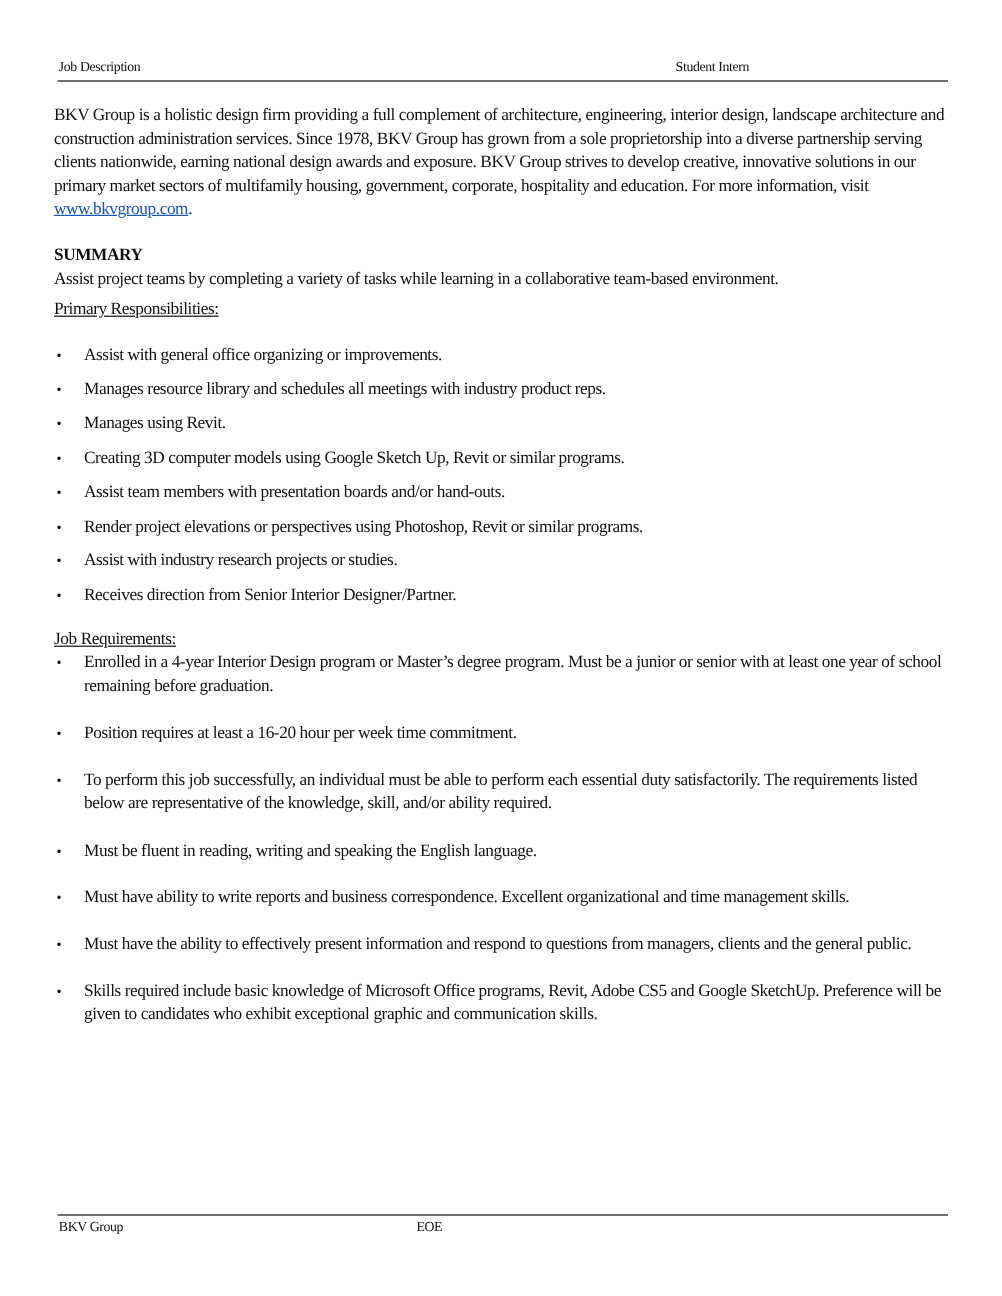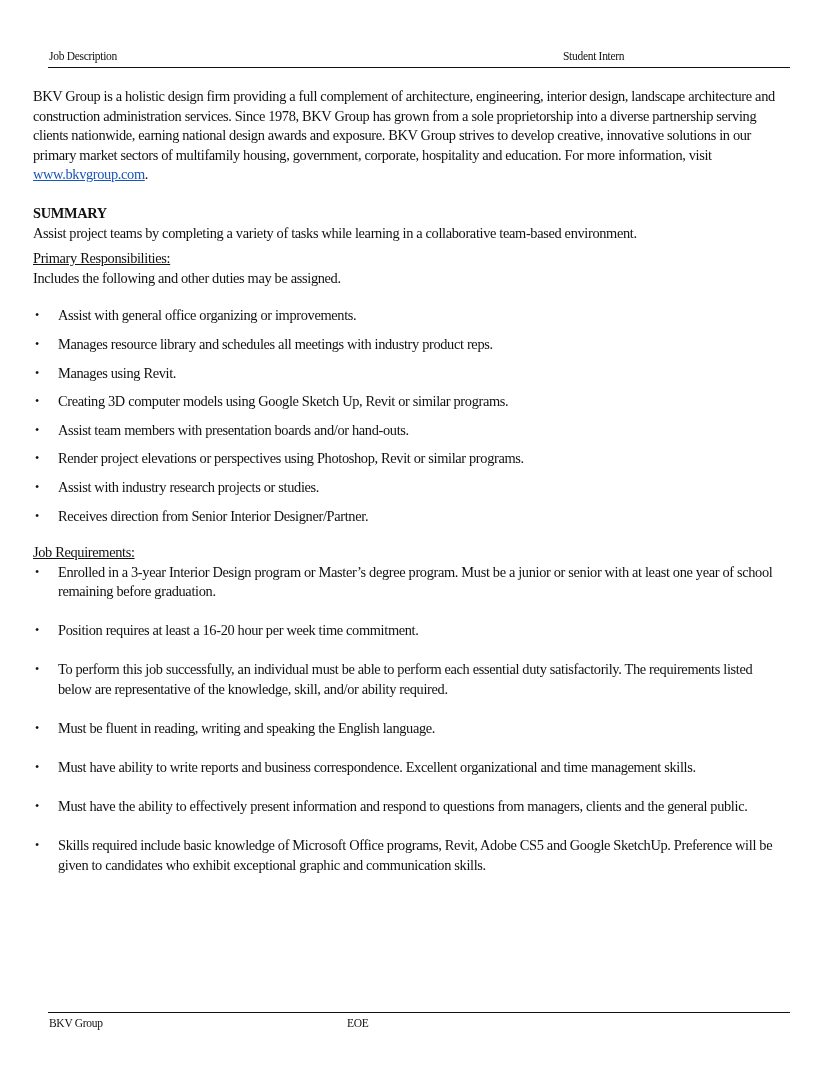--- a/index.html
+++ b/index.html
@@ -10,21 +10,21 @@
       font-size: 11.5px; letter-spacing: -0.3px; }
     .header .left { position: absolute; left: 0; top: 0; }
     .header .right { position: absolute; left: 514px; top: 0; }
     .rule { position: absolute; left: 48px; width: 742px; height: 0; border-top: 1.5px solid #111; }
     .rule.top { top: 67px; }
     .rule.bottom { top: 1012px; }
     .footer { position: absolute; left: 49px; top: 1017px; width: 740px; font-size: 11.5px; letter-spacing: -0.3px; }
     .footer .left { position: absolute; left: 0; top: 0; }
     .footer .mid { position: absolute; left: 298px; top: 0; }
 
-    .body { position: absolute; left: 33px; top: 87px; width: 745px; font-size: 14.4px;
+    .body { position: absolute; left: 45px; top: 87px; width: 745px; font-size: 14.4px;
       line-height: 19.6px; letter-spacing: -0.35px; }
     p { margin: 0; }
     .intro a { color: #1a56b8; text-decoration: underline; }
     .summary-title { font-weight: bold; margin-top: 19px; }
     .subhead { text-decoration: underline; }
     .resp-head { margin-top: 6px; }
     ul { list-style: none; margin: 0; padding: 0; }
     li { position: relative; padding-left: 25px; }
     li .bullet { position: absolute; left: 2px; top: 0; font-size: 12px; }
     .resp-list { margin-top: 18px; }
@@ -42,36 +42,35 @@
   </div>
   <div class="rule top"></div>
 
   <div class="body">
     <p class="intro"><span>BKV Group is a holistic design firm providing a full complement of architecture, engineering, interior design, landscape architecture and construction administration services. Since 1978, BKV Group has grown from a sole proprietorship into a diverse partnership serving clients nationwide, earning national design awards and exposure. BKV Group strives to develop creative, innovative solutions in our primary market sectors of multifamily housing, government, corporate, hospitality and education. For more information, visit </span><a>www.bkvgroup.com</a><span>.</span></p>
 
     <p class="summary-title">SUMMARY</p>
     <p>Assist project teams by completing a variety of tasks while learning in a collaborative team-based environment.</p>
 
     <p class="resp-head subhead">Primary Responsibilities:</p>
-    <p>Includes the following and other duties may be assigned.</p>
 
     <ul class="resp-list">
       <li><span class="bullet">•</span><span>Assist with general office organizing or improvements.</span></li>
       <li><span class="bullet">•</span><span>Manages resource library and schedules all meetings with industry product reps.</span></li>
       <li><span class="bullet">•</span><span>Manages using Revit.</span></li>
       <li><span class="bullet">•</span><span>Creating 3D computer models using Google Sketch Up, Revit or similar programs.</span></li>
       <li><span class="bullet">•</span><span>Assist team members with presentation boards and/or hand-outs.</span></li>
       <li><span class="bullet">•</span><span>Render project elevations or perspectives using Photoshop, Revit or similar programs.</span></li>
       <li><span class="bullet">•</span><span>Assist with industry research projects or studies.</span></li>
       <li><span class="bullet">•</span><span>Receives direction from Senior Interior Designer/Partner.</span></li>
     </ul>
 
     <p class="req-head subhead">Job Requirements:</p>
     <ul class="req-list">
-      <li><span class="bullet">•</span><span>Enrolled in a 3-year Interior Design program or Master’s degree program. Must be a junior or senior with at least one year of school remaining before graduation.</span></li>
+      <li><span class="bullet">•</span><span>Enrolled in a 4-year Interior Design program or Master’s degree program. Must be a junior or senior with at least one year of school remaining before graduation.</span></li>
       <li><span class="bullet">•</span><span>Position requires at least a 16-20 hour per week time commitment.</span></li>
       <li><span class="bullet">•</span><span>To perform this job successfully, an individual must be able to perform each essential duty satisfactorily. The requirements listed below are representative of the knowledge, skill, and/or ability required.</span></li>
       <li><span class="bullet">•</span><span>Must be fluent in reading, writing and speaking the English language.</span></li>
       <li><span class="bullet">•</span><span>Must have ability to write reports and business correspondence. Excellent organizational and time management skills.</span></li>
       <li><span class="bullet">•</span><span>Must have the ability to effectively present information and respond to questions from managers, clients and the general public.</span></li>
       <li><span class="bullet">•</span><span>Skills required include basic knowledge of Microsoft Office programs, Revit, Adobe CS5 and Google SketchUp. Preference will be given to candidates who exhibit exceptional graphic and communication skills.</span></li>
     </ul>
   </div>
 
   <div class="rule bottom"></div>

